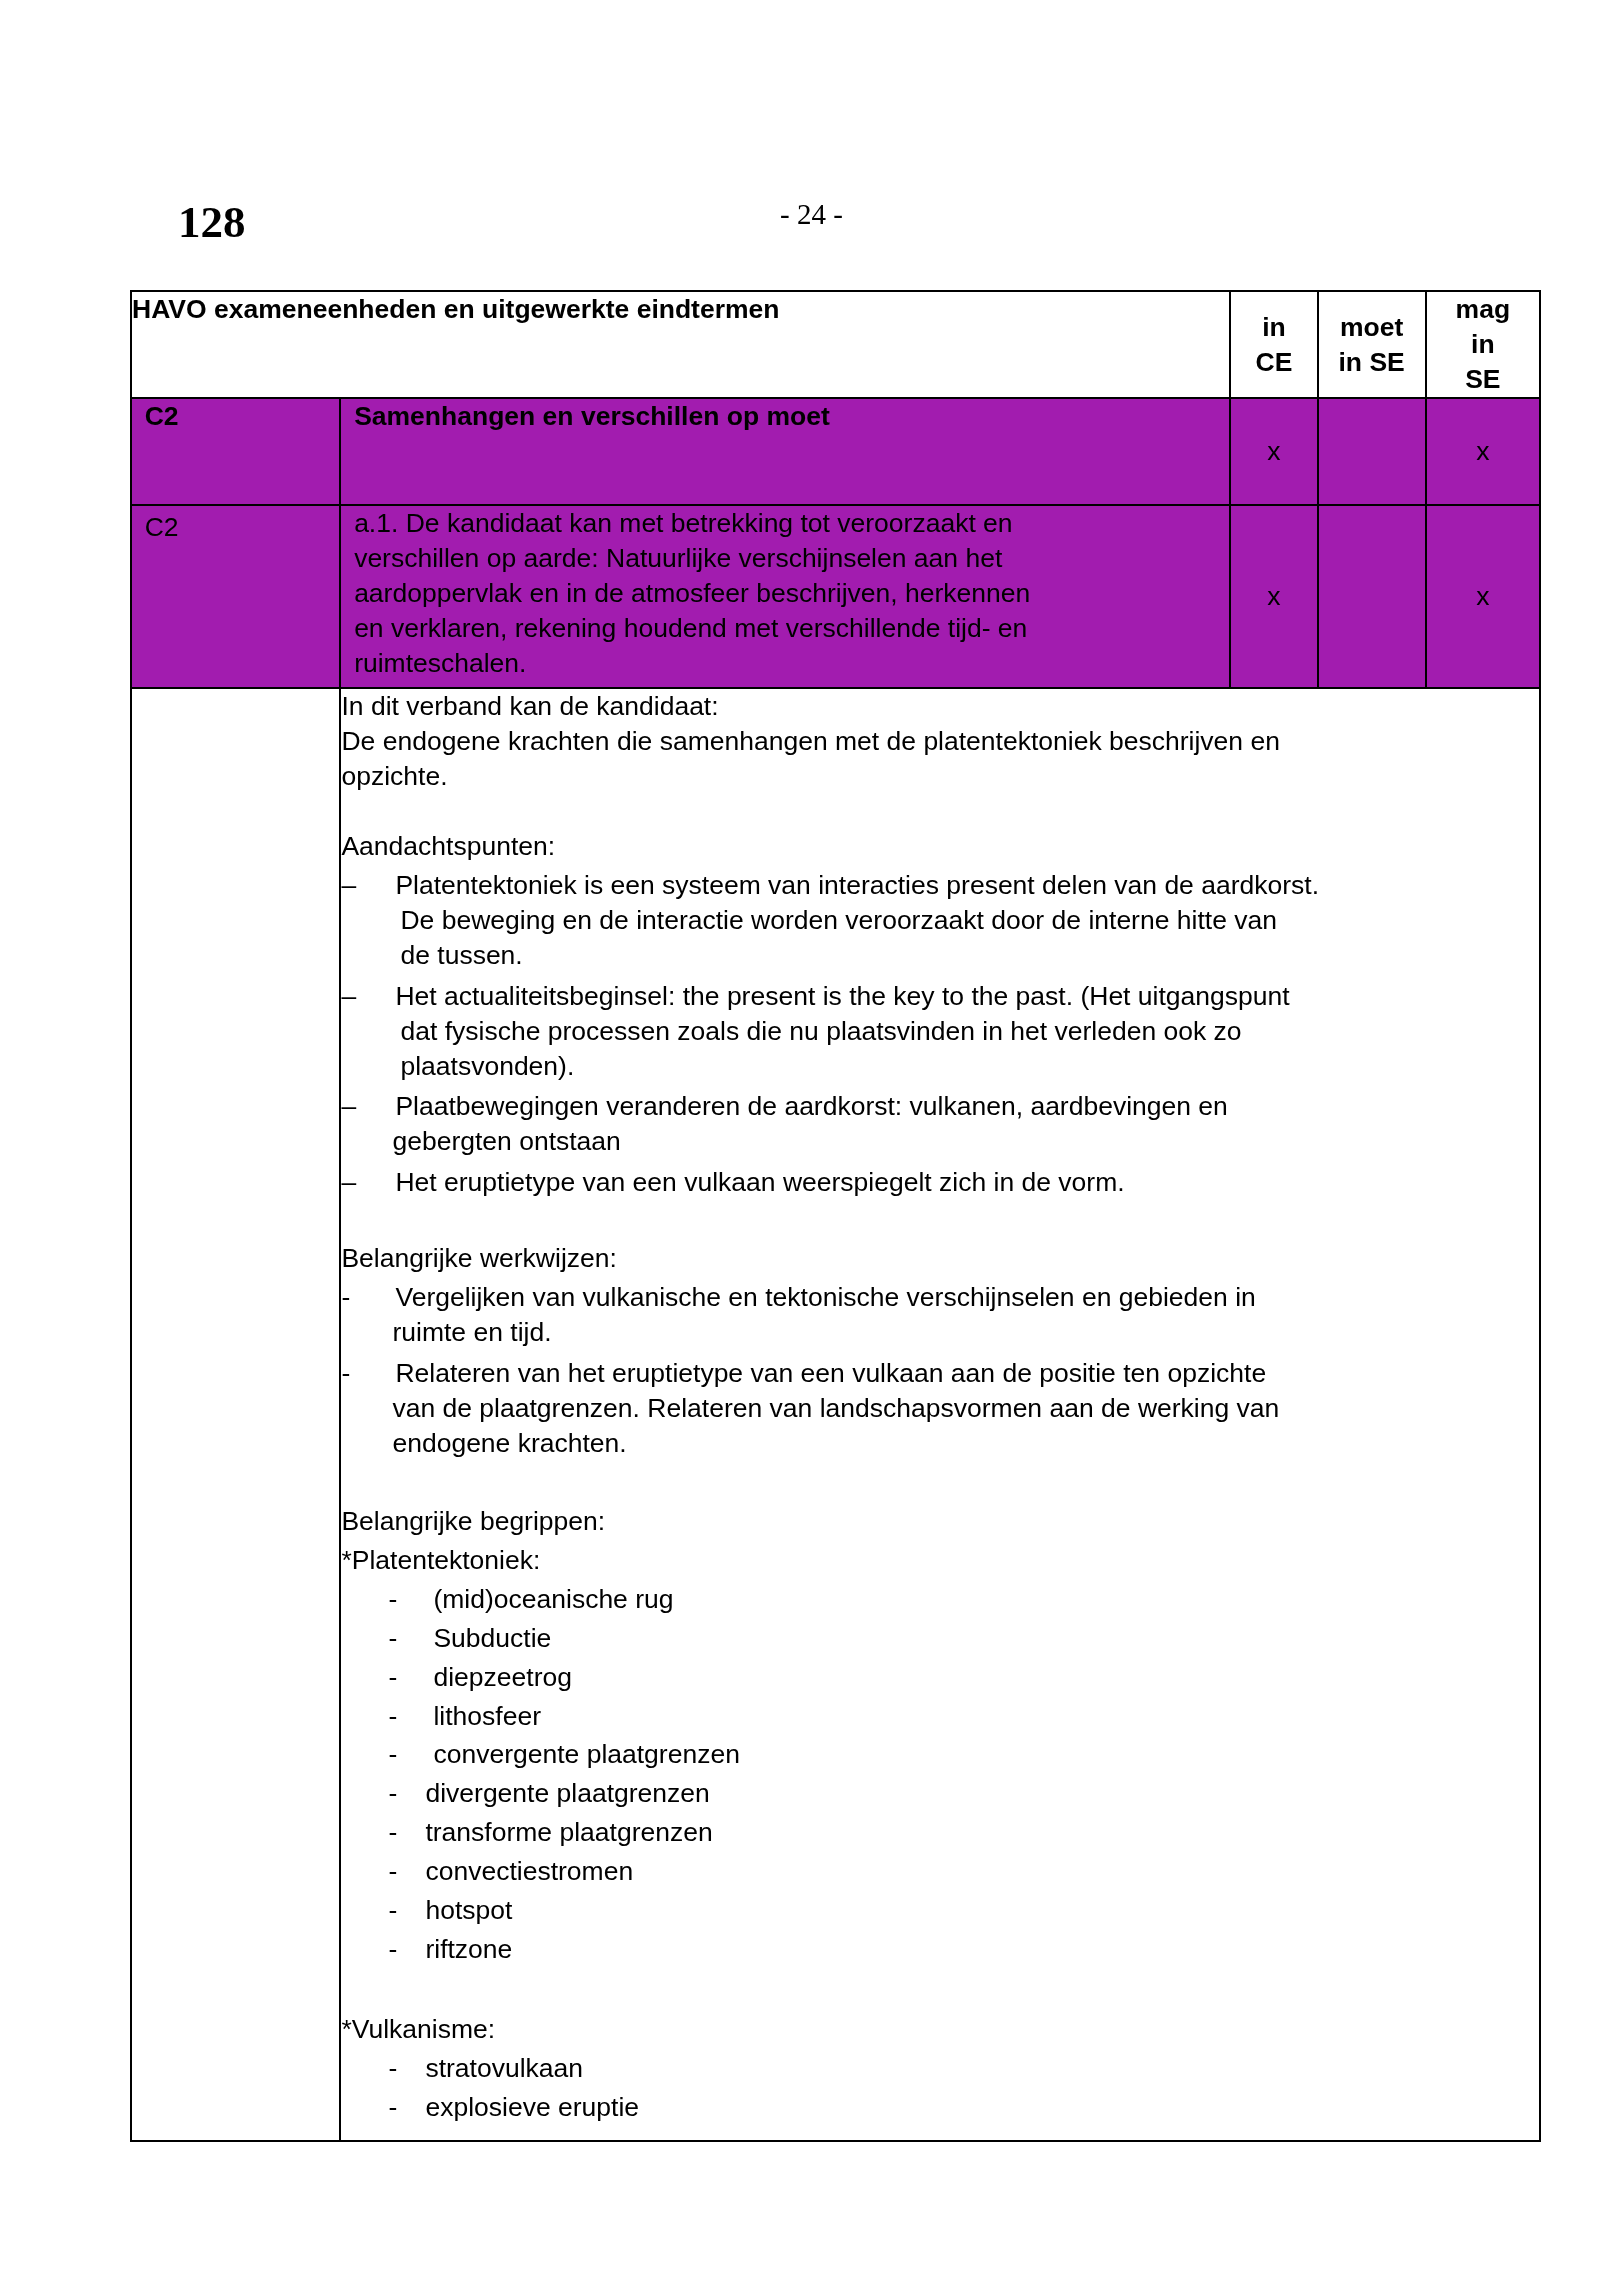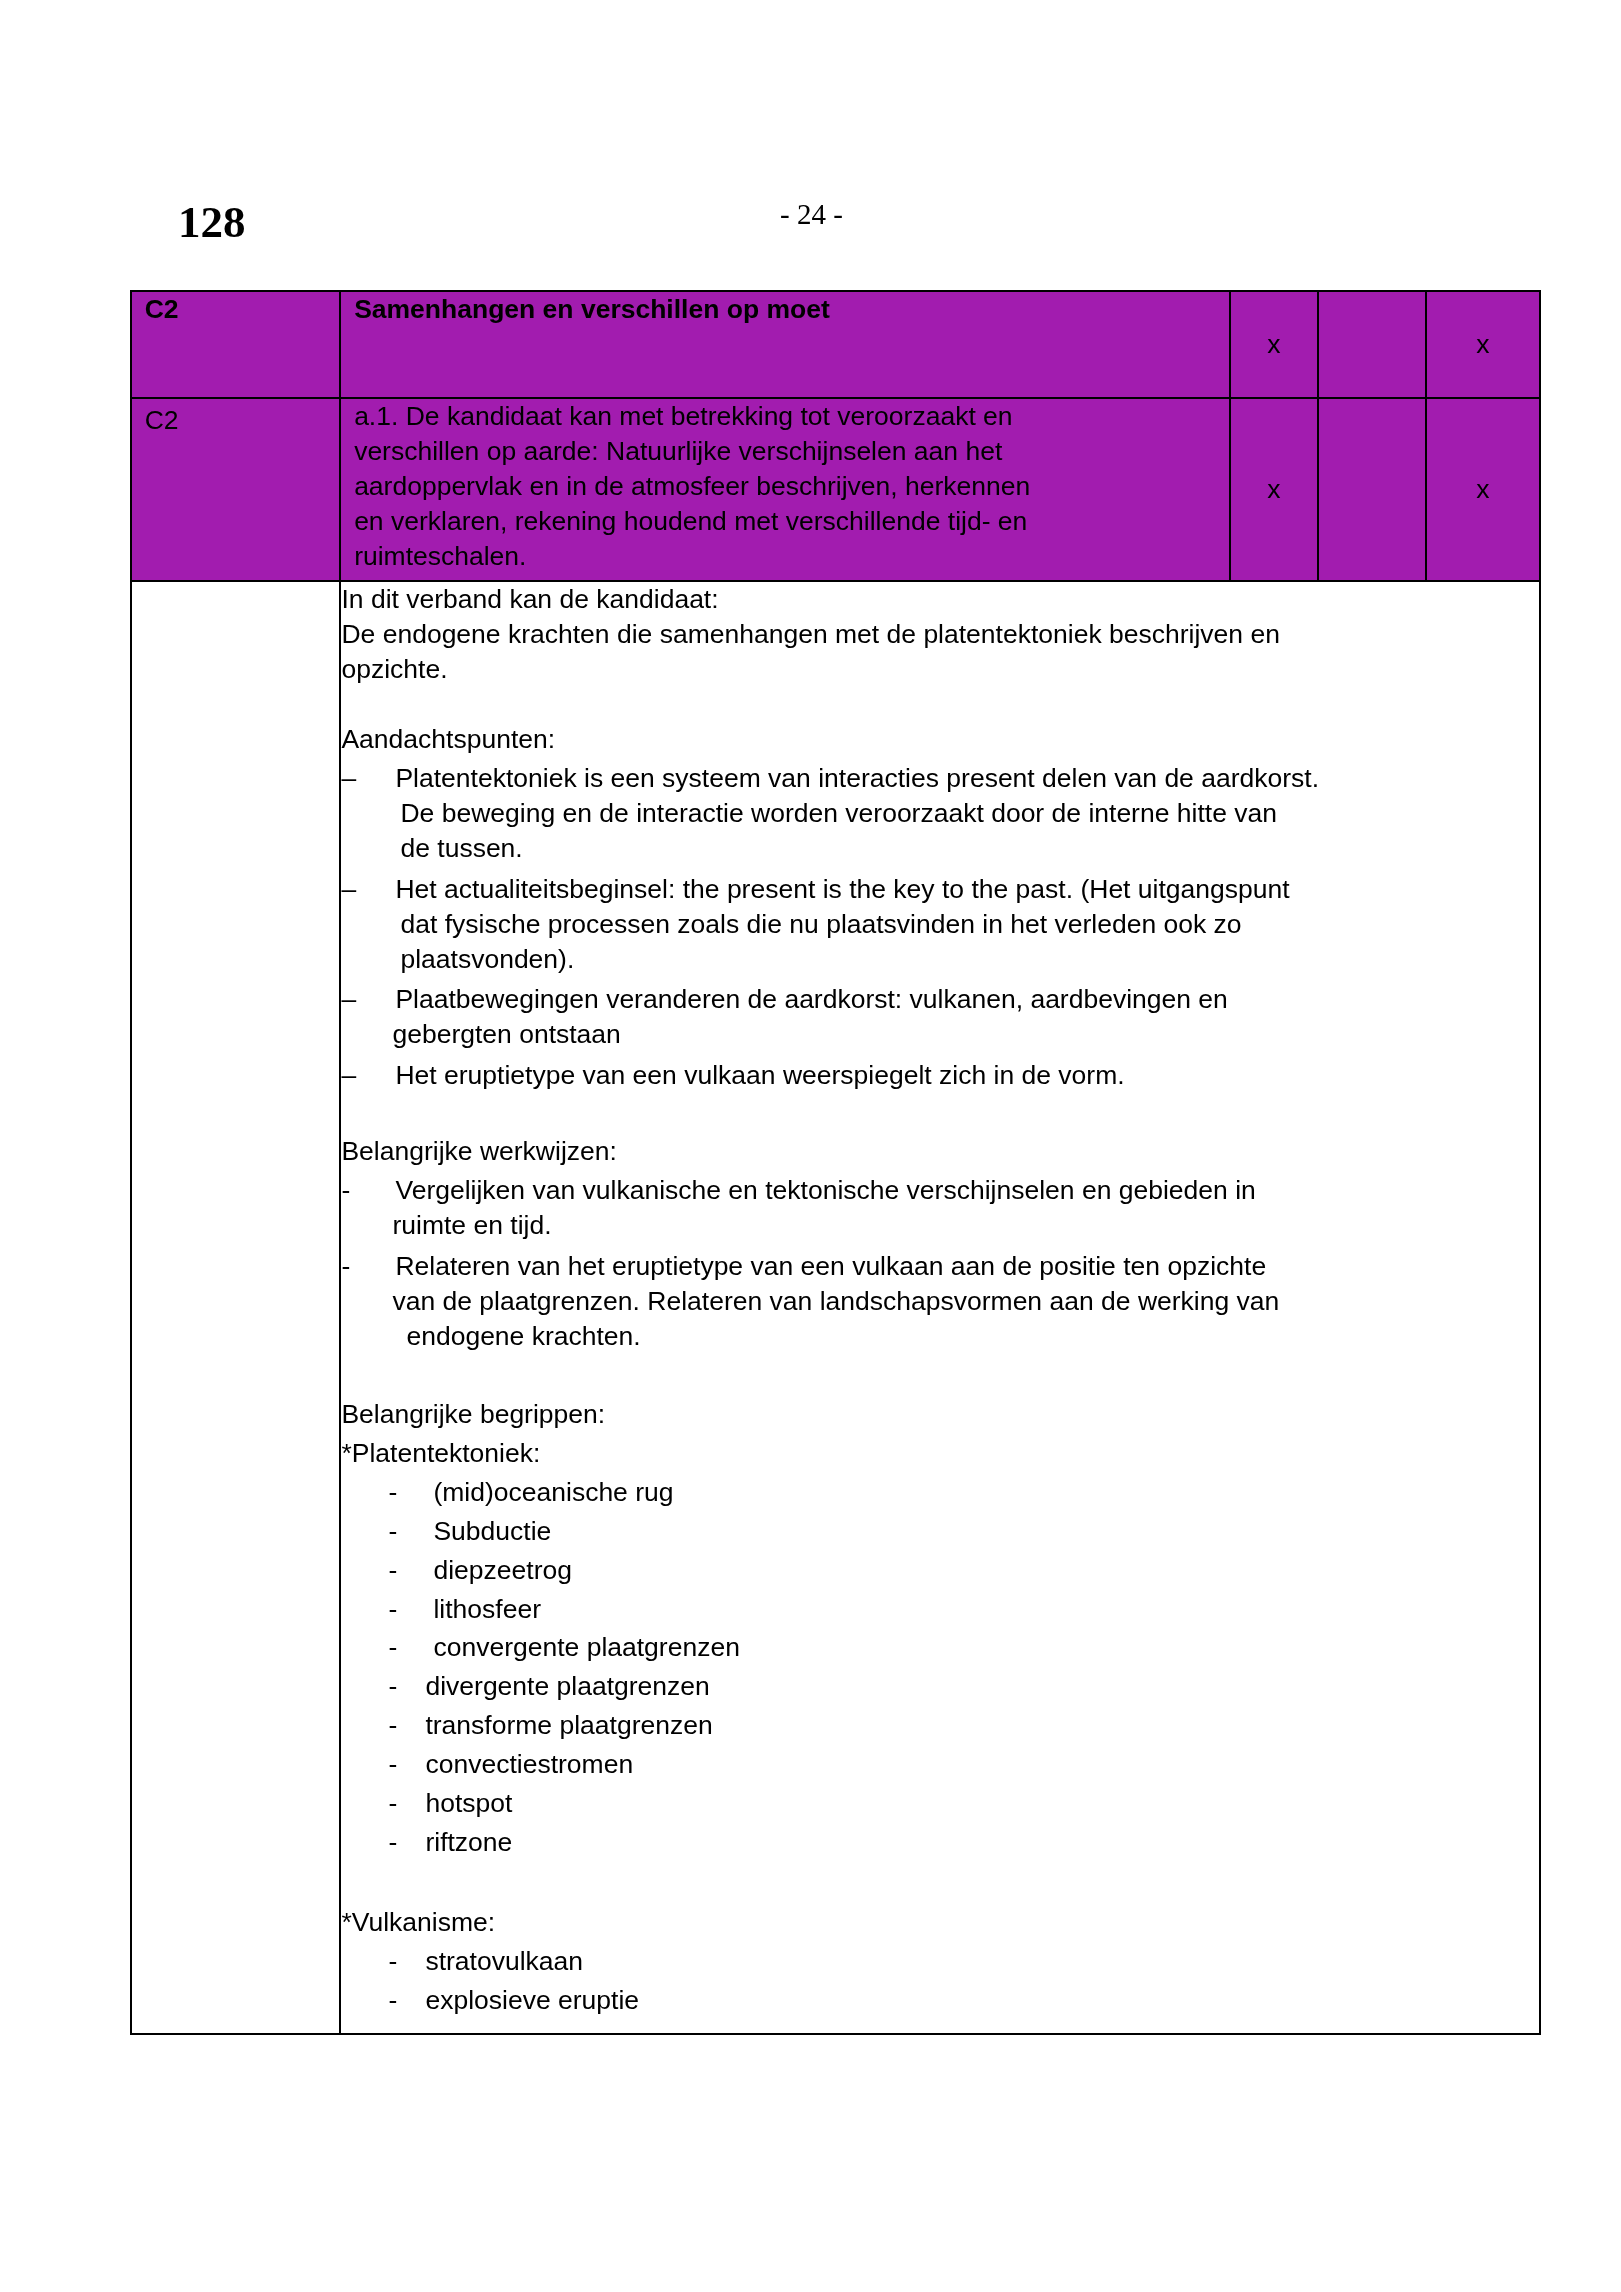--- a/index.html
+++ b/index.html
@@ -39,20 +39,26 @@
 
 <table class="main">
   <colgroup>
       <col class="c1">
       <col class="c2">
       <col class="c3">
       <col class="c4">
       <col class="c5">
     </colgroup>
   <tbody>
+      <tr>
+    <td colspan="2" class="hdr-title">HAVO exameneenheden en uitgewerkte eindtermen</td>
+    <td class="hdr-col"><span>in</span><br><span>CE</span></td>
+    <td class="hdr-col"><span>moet</span><br><span>in SE</span></td>
+    <td class="hdr-col"><span>mag</span><br><span>in</span><br><span>SE</span></td>
+  </tr>
   <tr class="grey rowA">
     <td class="code">C2</td>
     <td class="title">Samenhangen en verschillen op moet</td>
     <td class="mark">x</td>
     <td class="mark"></td>
     <td class="mark">x</td>
   </tr>
   <tr class="grey rowB">
     <td class="code">C2</td>
     <td class="desc">
@@ -113,21 +119,21 @@
               <span>Vergelijken van vulkanische en tektonische verschijnselen en gebieden in</span>
             </div>
         <div class="cont" style="padding-left:51px">ruimte en tijd.</div>
       </div>
       <div>
         <div class="bullet">
               <span class="b">-</span>
               <span>Relateren van het eruptietype van een vulkaan aan de positie ten opzichte</span>
             </div>
         <div class="cont" style="padding-left:51px">van de plaatgrenzen. Relateren van landschapsvormen aan de werking van</div>
-        <div class="cont" style="padding-left:65px">endogene krachten.</div>
+        <div class="cont" style="padding-left:51px">endogene krachten.</div>
       </div>
       <div class="blank" style="height:43px"></div>
 
       <div style="margin-bottom:3.9px">Belangrijke begrippen:</div>
       <div style="margin-bottom:3.9px">*Platentektoniek:</div>
       <div class="term wide" style="margin-bottom:3.9px">
             <span class="b">-</span>
             <span>(mid)oceanische rug</span>
           </div>
       <div class="term wide" style="margin-bottom:3.9px">

